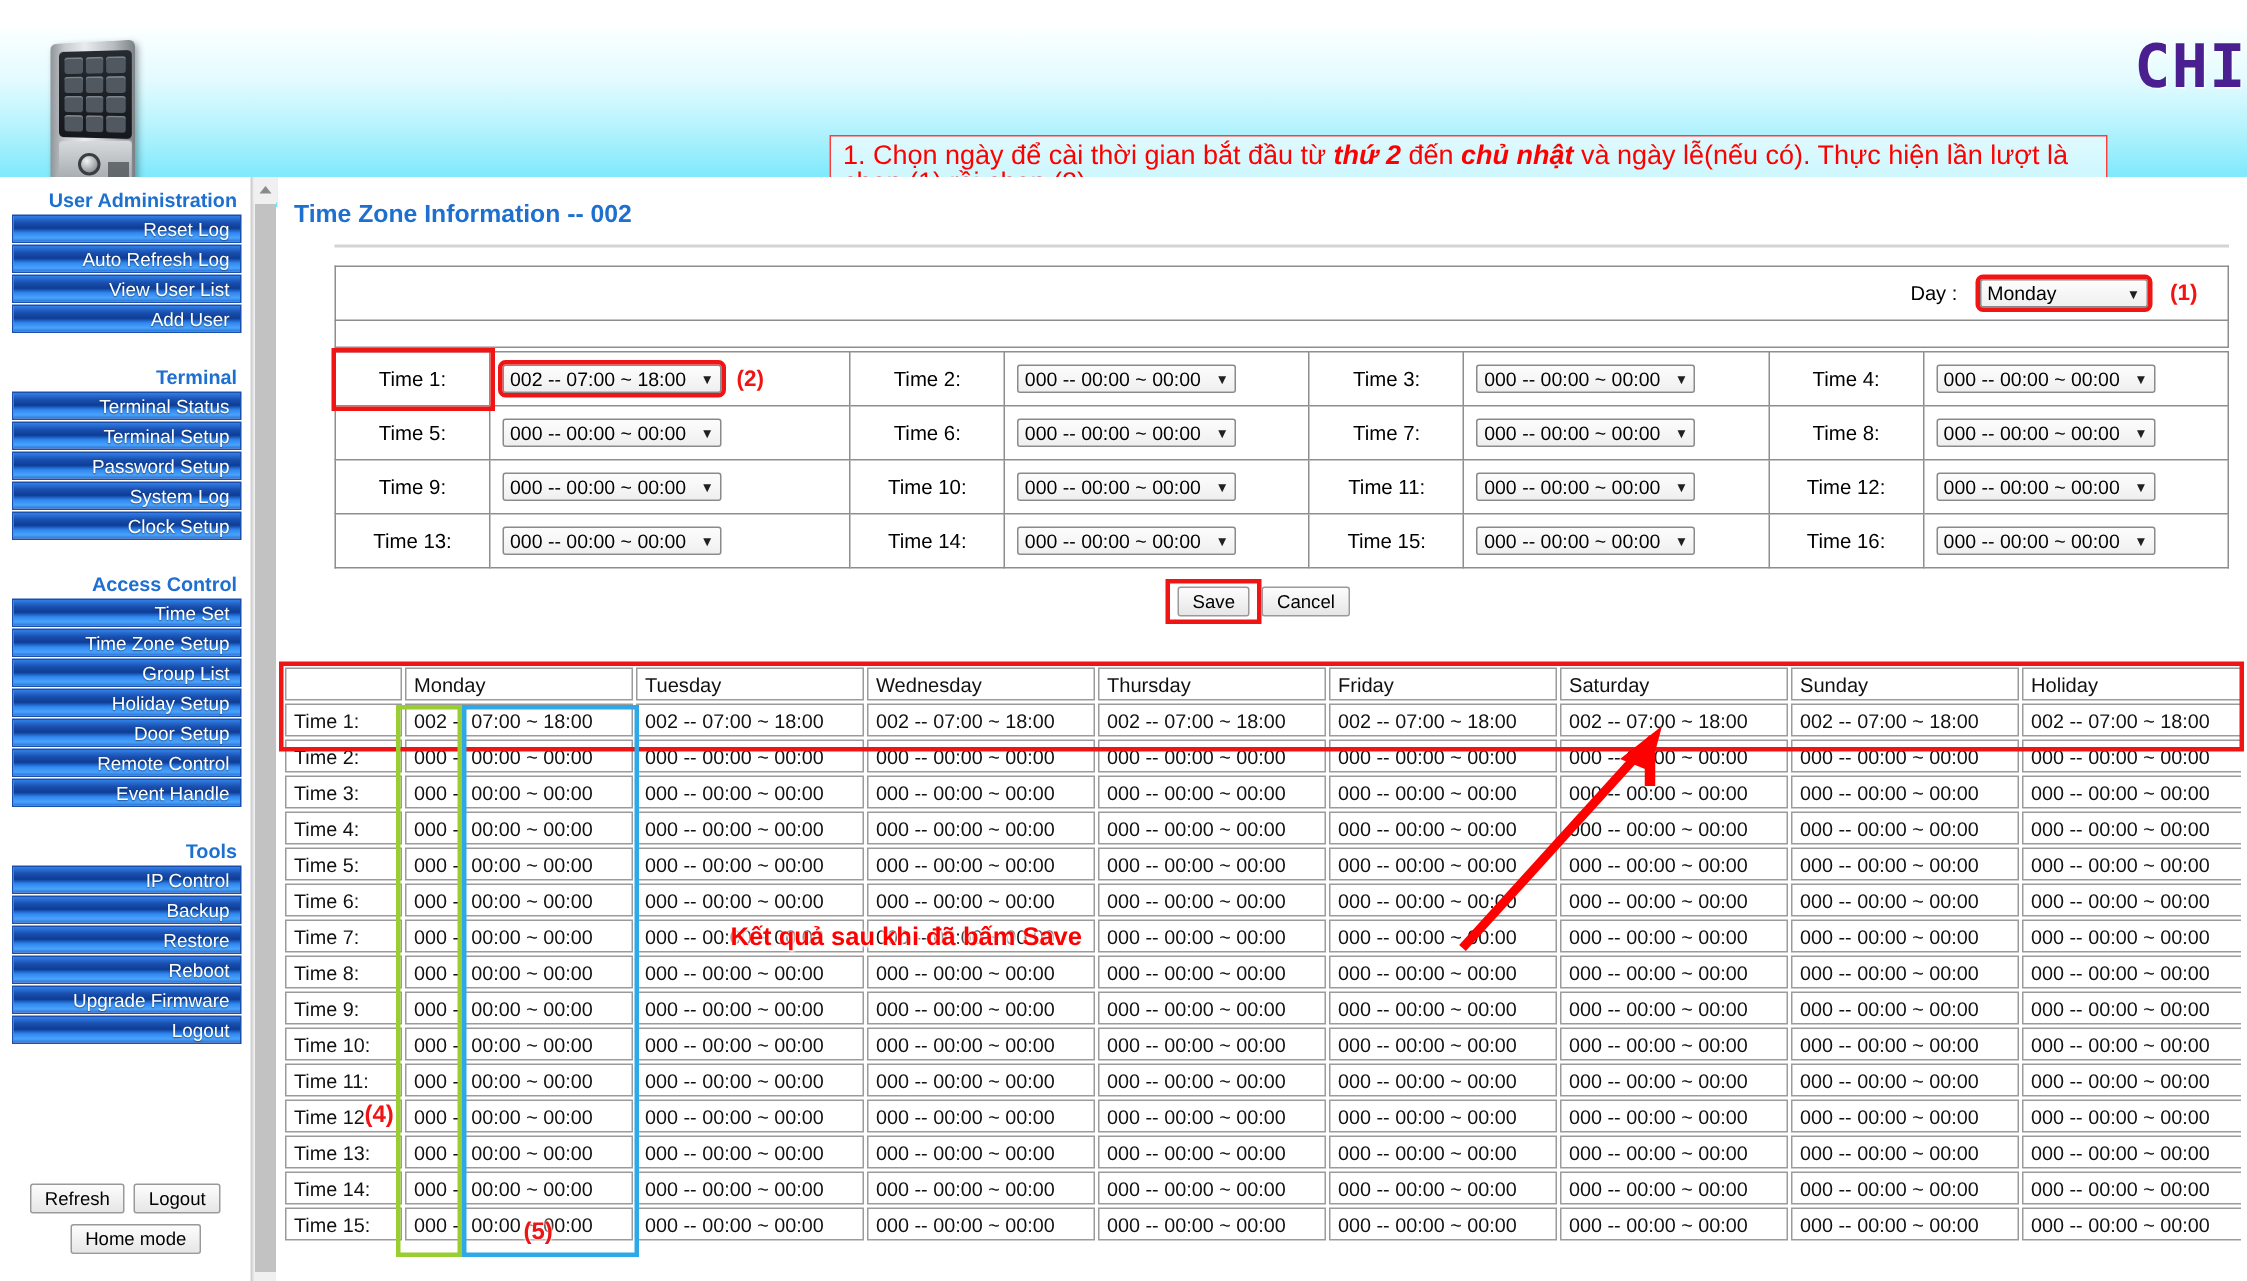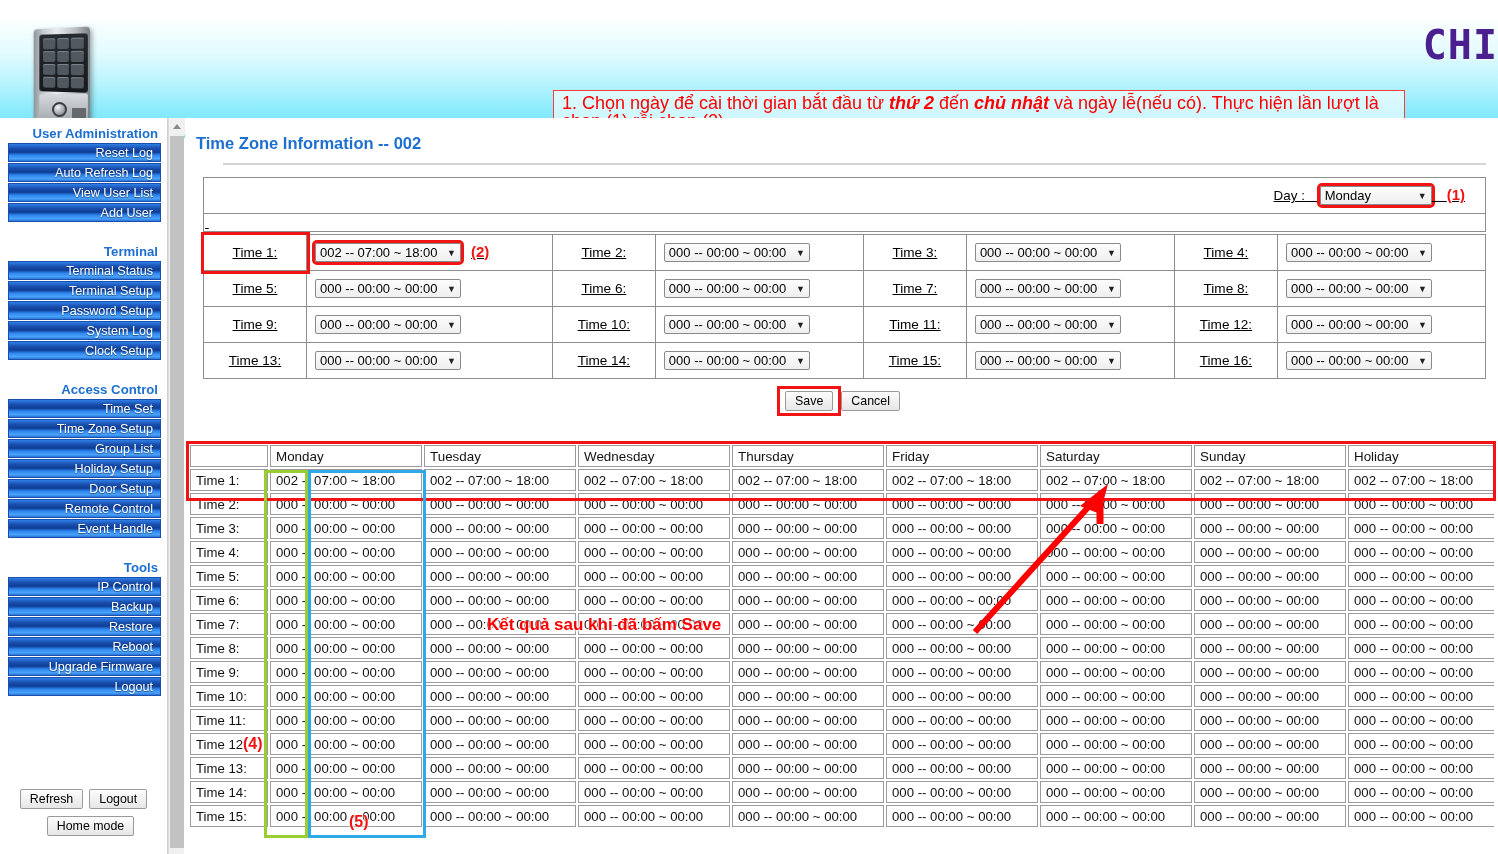--- a/index.html
+++ b/index.html
@@ -120,21 +120,21 @@
   }
 
   
   .main { position: absolute; left: 185px; top: 118px; width: 1313px; height: 736px; background:#fff; }
   .page-title {
     color: #1d6fd0; font-size: 16.5px; font-weight: bold;
     padding: 16px 0 0 11px;
   }
   .hr { margin: 10px 12px 0 38px; height: 2px; background: #d4d4d4; }
 
-  .panel { margin: 12px 12px 0 18px; text-decoration: underline; }
+  .panel { margin: 12px 12px 0 38px; }
   .tbl { border-collapse: collapse; width: 100%; }
   .tbl td { border: 1px solid #8e8e8e; font-size: 13.4px; color:#000; }
 
   .day-row td { height: 36px; text-align: right; padding-right: 20px; position: relative; }
   .stub-row td { height: 16px; border-top: none; }
   .stub-cell { width: 106px; }
 
   .sel {
     font-family: "Liberation Sans", sans-serif; font-size: 13px;
     background: linear-gradient(to bottom,#fdfdfd,#efefef);

